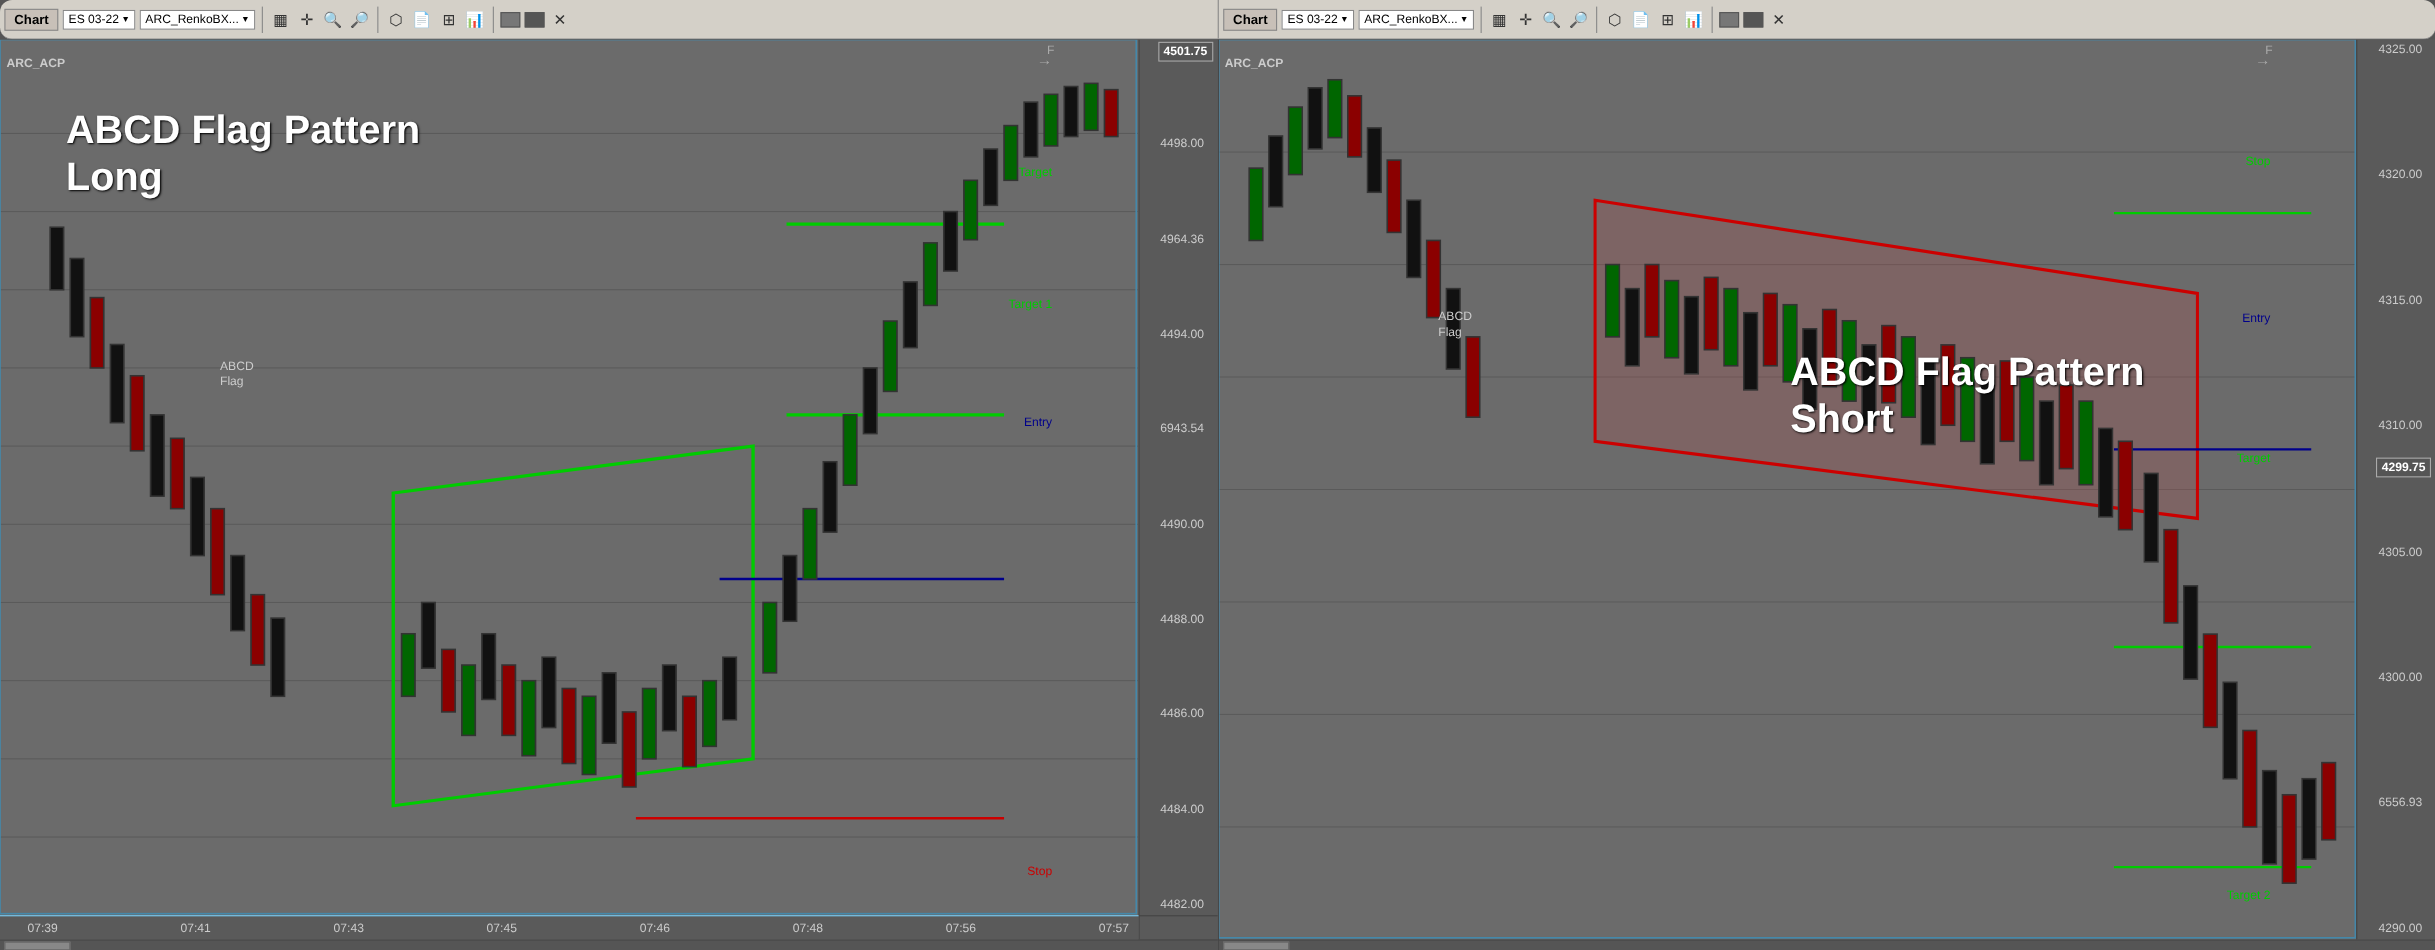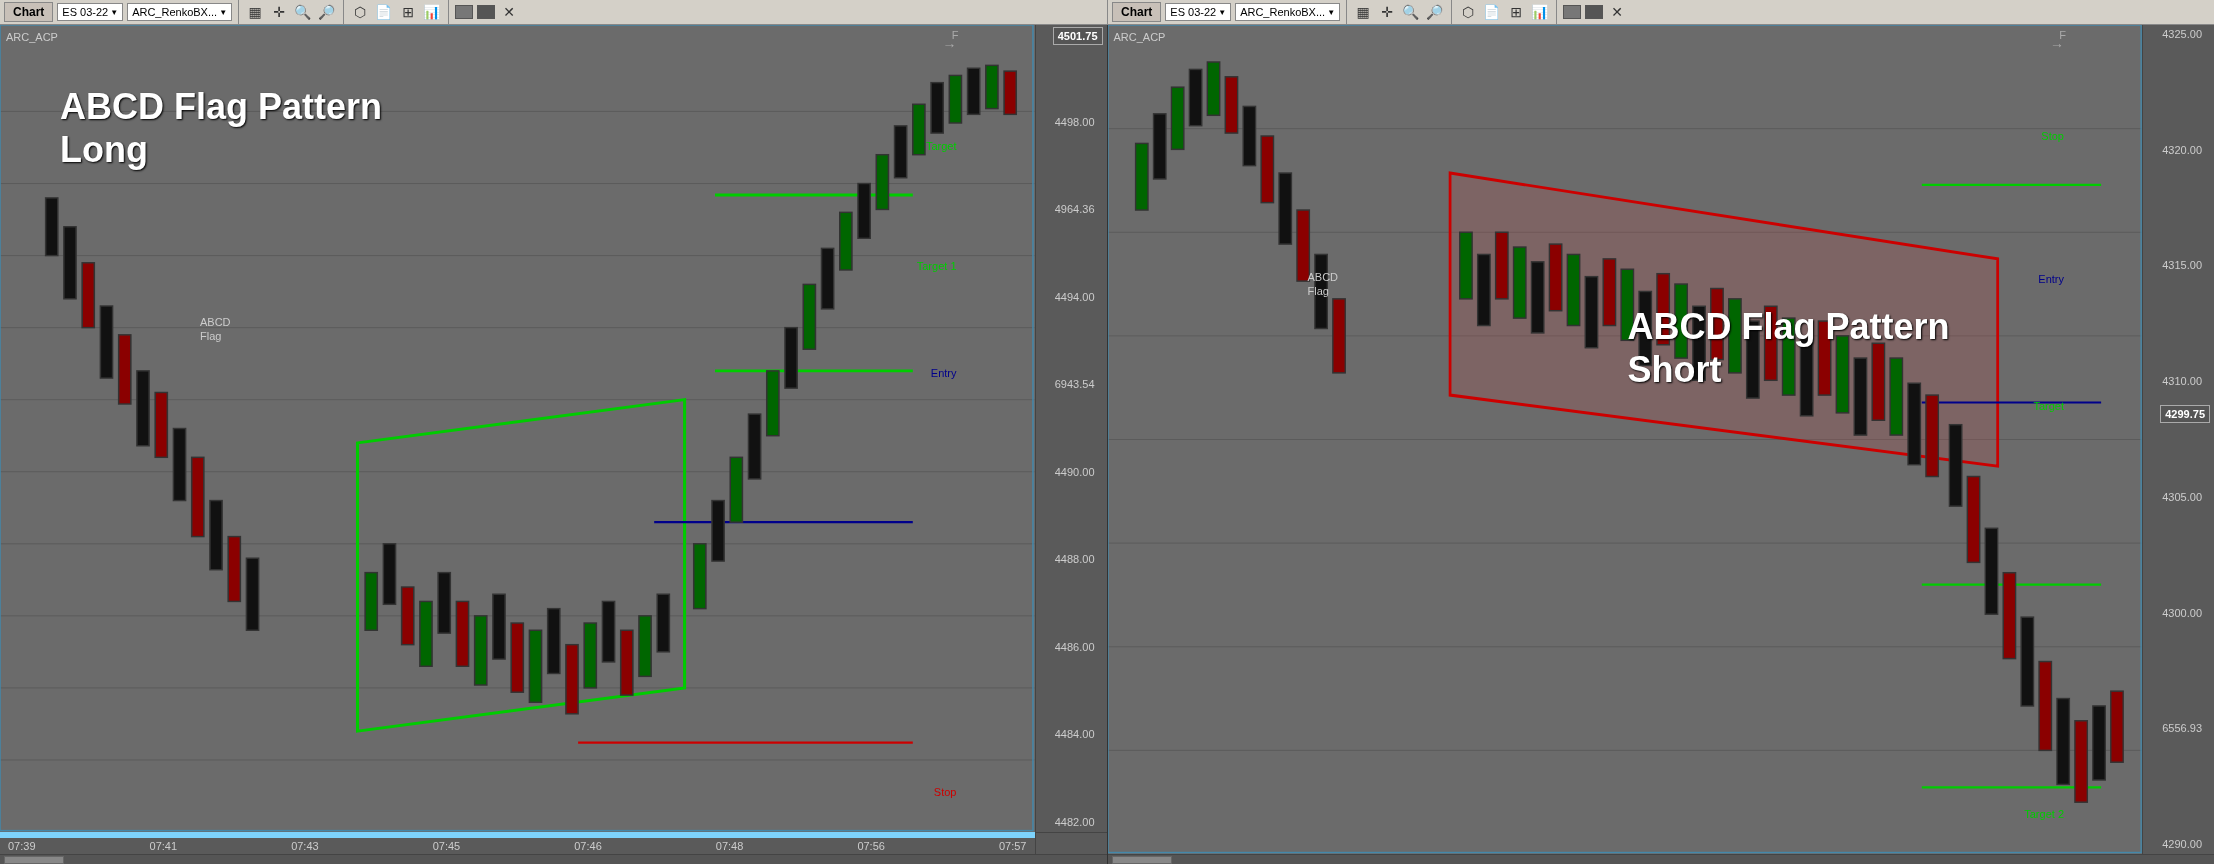--- a/index.html
+++ b/index.html
@@ -9,23 +9,24 @@
       background: #555;
       font-family: Arial, sans-serif;
       overflow: hidden;
       display: flex;
       flex-direction: column;
     }
 
     
     .toolbar {
       display: flex;
-      height: 25px;
+      height: 36px;
       background: #d4d0c8;
       border-bottom: 1px solid #888;
+      border-radius: 11px;
     }
     .toolbar-half {
       display: flex;
       align-items: center;
       width: 50%;
       padding: 0 4px;
       gap: 4px;
     }
     .toolbar-half + .toolbar-half {
       border-left: 1px solid #888;
@@ -125,25 +126,26 @@
 
     .chart-main {
       display: flex;
       flex: 1;
       overflow: hidden;
     }
 
     
     .indicator-label {
       position: absolute;
-      top: 6px;
+      top: 16px;
       left: 6px;
       color: #ccc;
       font-size: 11px;
       z-index: 10;
+      font-weight: bold;
     }
 
     
     .f-label {
       position: absolute;
       top: 4px;
       right: 76px;
       color: #aaa;
       font-size: 11px;
       z-index: 10;
@@ -156,24 +158,24 @@
       right: 78px;
       color: #aaa;
       font-size: 14px;
       z-index: 10;
     }
 
     
     .time-axis {
       height: 22px;
       background: #5a5a5a;
-      border-top: 6px solid #7dd3fc;
+      border-top: 1px solid #7dd3fc;
       display: flex;
       align-items: center;
-      padding: 0 0 0 0;
+      padding: 0 0 0 17px;
       font-size: 11px;
       color: #ccc;
       position: relative;
     }
 
     .time-labels {
       flex: 1;
       display: flex;
       justify-content: space-between;
       padding: 0 8px;

